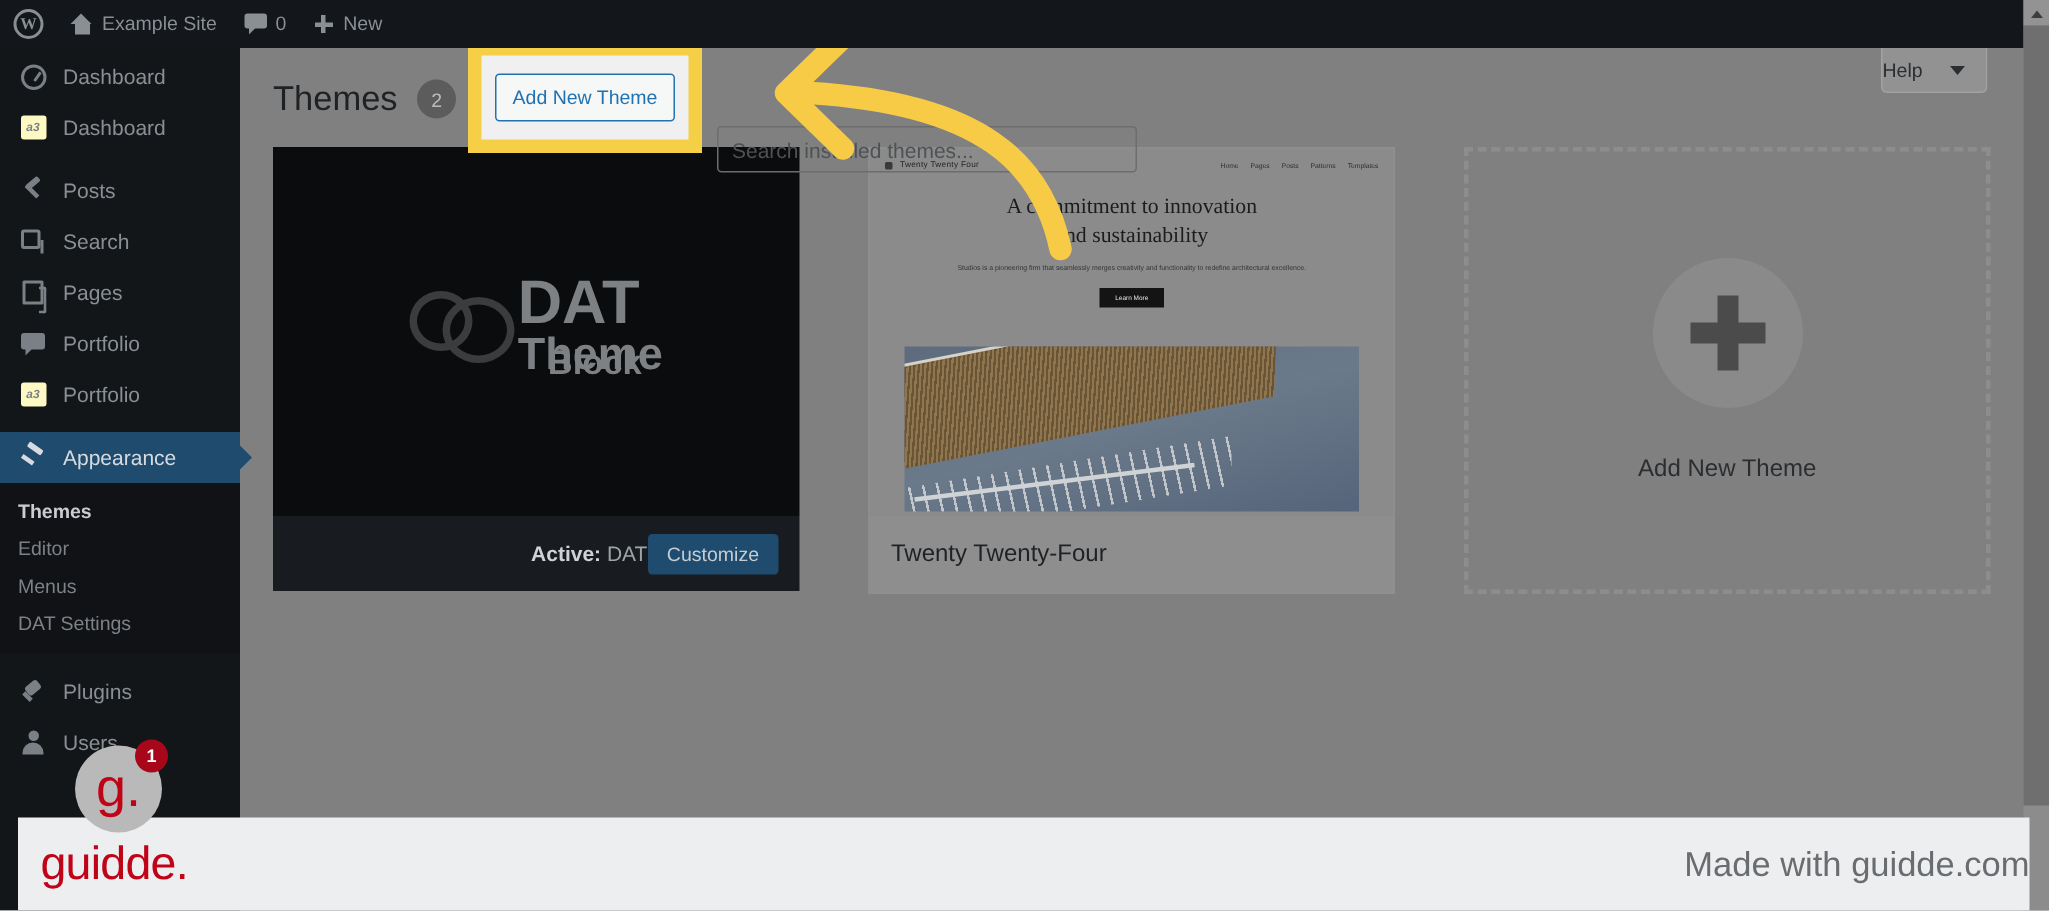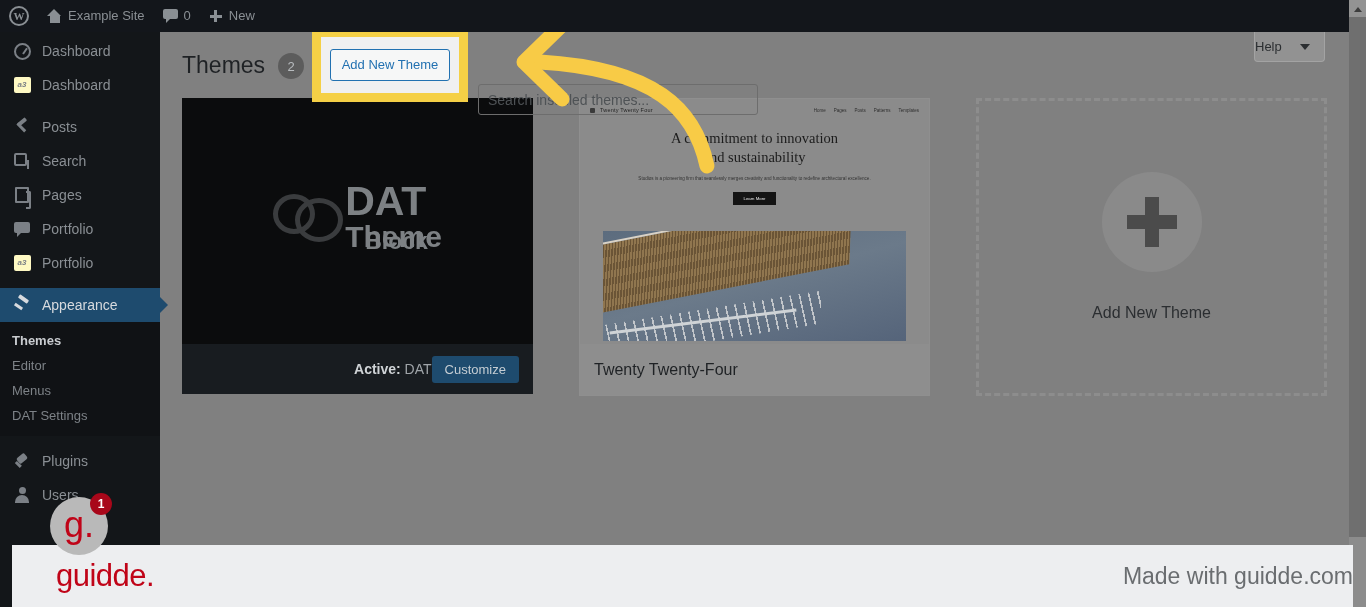--- a/index.html
+++ b/index.html
@@ -581,21 +581,21 @@
     left: 12px;
     bottom: 0;
     width: 1341px;
     height: 62px;
     background: #edeef0;
     display: flex;
     align-items: center;
     z-index: 50;
   }
   .guidde-logo {
-    margin-left: 44px;
+    margin-left: 15px;
     font-size: 31px;
     color: #c00418;
     font-weight: 500;
     letter-spacing: -.5px;
   }
   .guidde-made {
     margin-left: auto;
     font-size: 23px;
     color: #6a6d70;
   }

